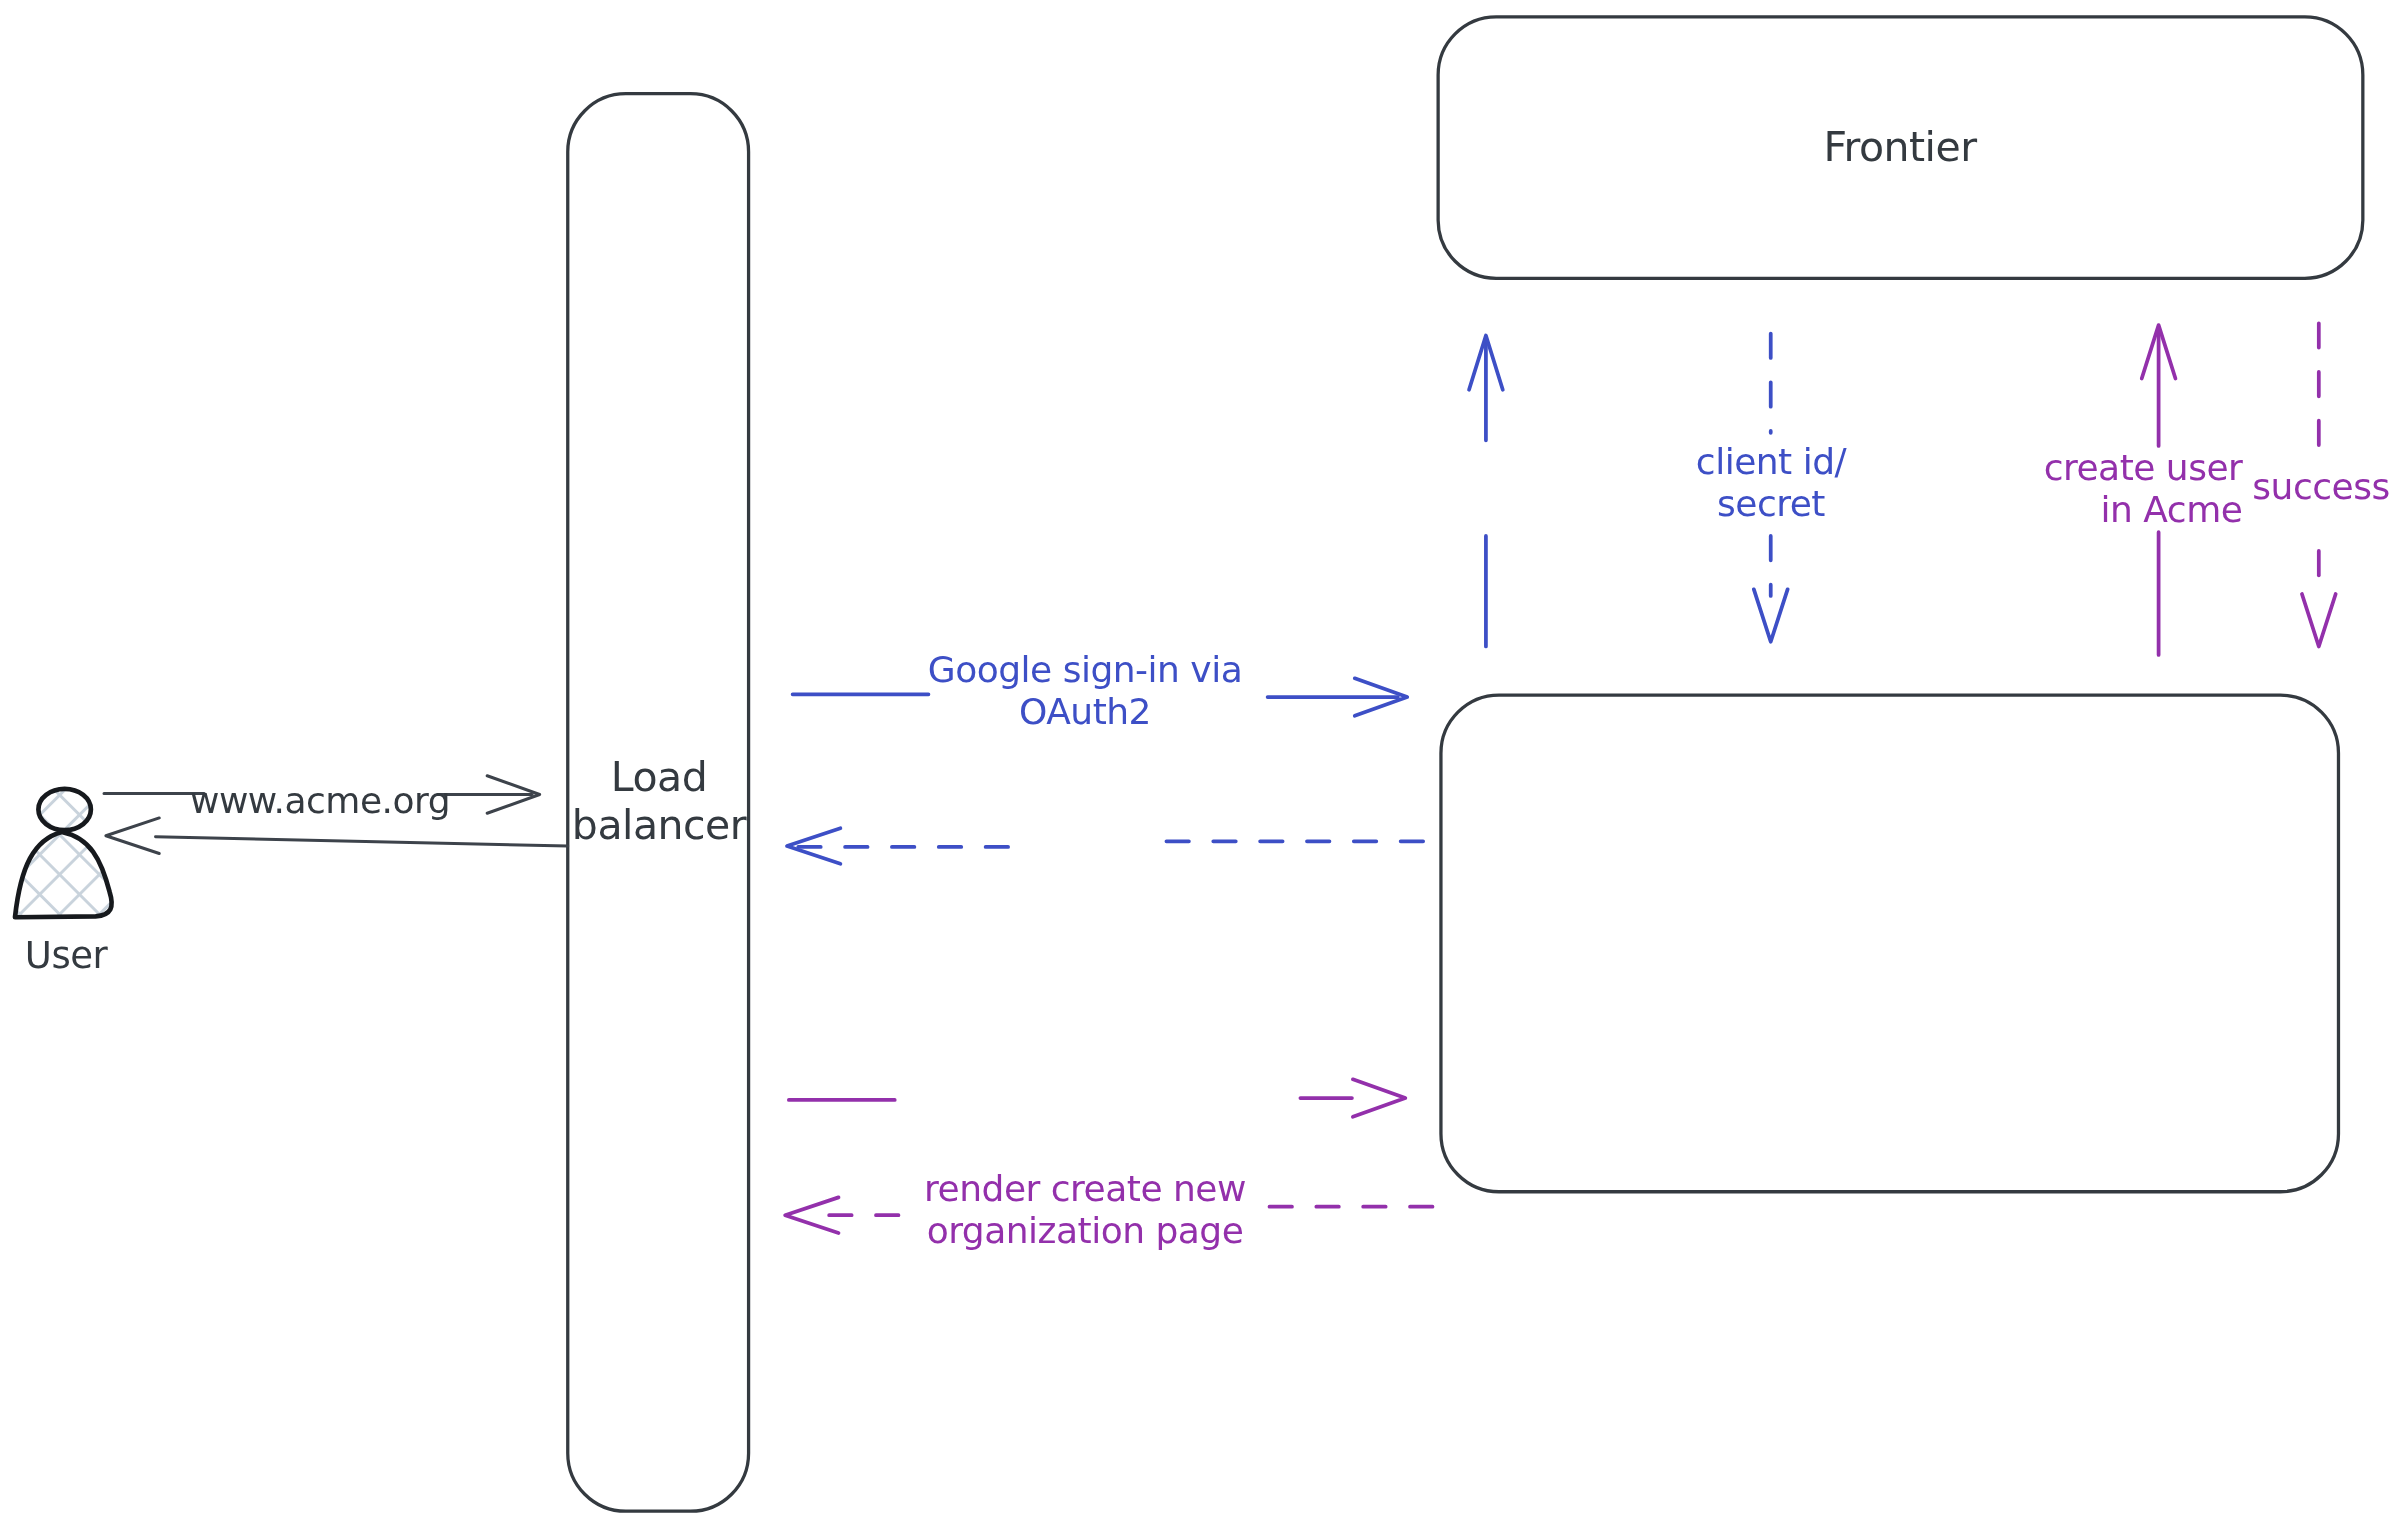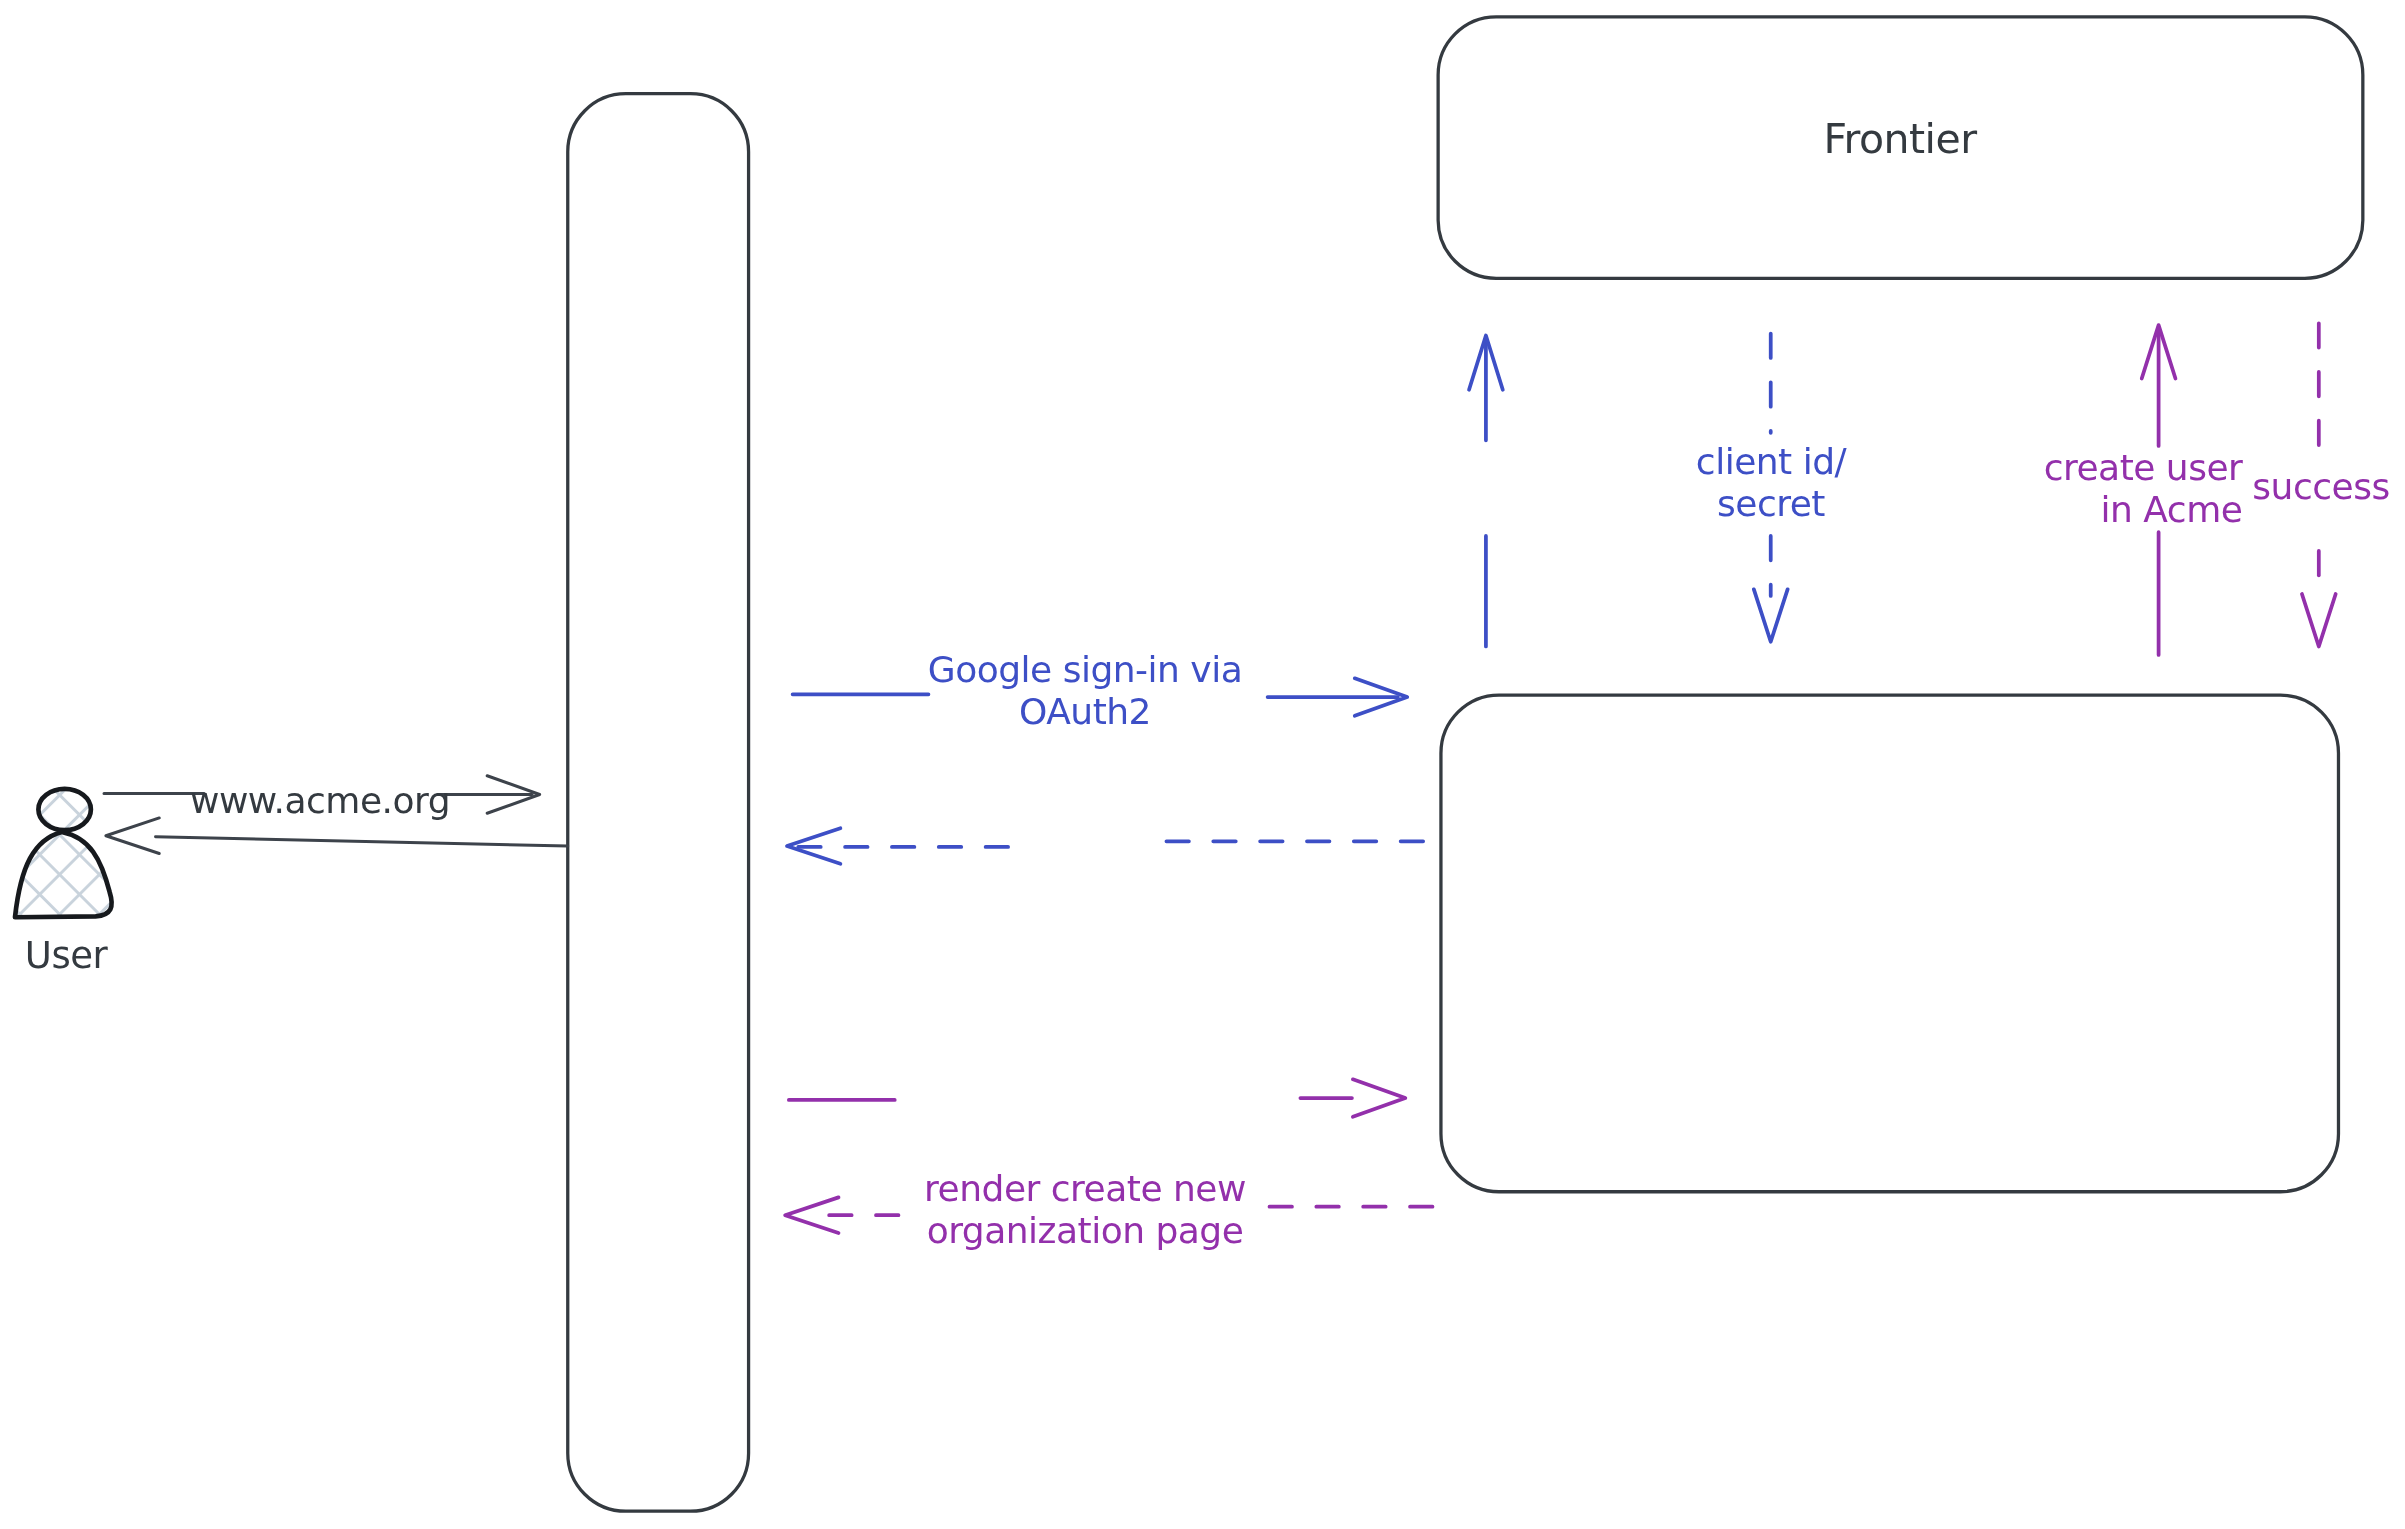--- a/index.html
+++ b/index.html
@@ -103,21 +103,23 @@
     </g>
 
     <g stroke="#9330ab" stroke-width="4" fill="none" stroke-linecap="round" stroke-linejoin="round">
       <path d="M885 1297 H975" stroke-dasharray="24 26"></path>
       <path d="M1355 1288 H1532" stroke-dasharray="24 26"></path>
       <path d="M895 1278 L838 1297 L895 1316"></path>
     </g>
   </svg>
 
   <div class="lbl ink sz-40" style="left:66px;   top:956px;">User</div>
-  <div class="lbl ink sz-44" style="left:1900px; top:139px;">Frontier</div>
+  <div class="lbl ink sz-44" style="left:659px;  top:801px;">Load
+balancer</div>
+  <div class="lbl ink sz-44" style="left:1900px; top:147px;">Frontier</div>
 
   <div class="lbl ink sz-38" style="left:320px;  top:801px;">www.acme.org</div>
   <div class="lbl blue sz-38" style="left:1085px; top:691px;">Google sign-in via
 OAuth2</div>
   <div class="lbl blue sz-38" style="left:1771px; top:483px;">client id/
 secret</div>
   <div class="lbl purple sz-38" style="left:2143px; top:489px;text-align:right;">create user
 in Acme</div>
   <div class="lbl purple sz-38" style="left:2321px; top:487px;">success</div>
   <div class="lbl purple sz-38" style="left:1085px; top:1210px;">render create new

